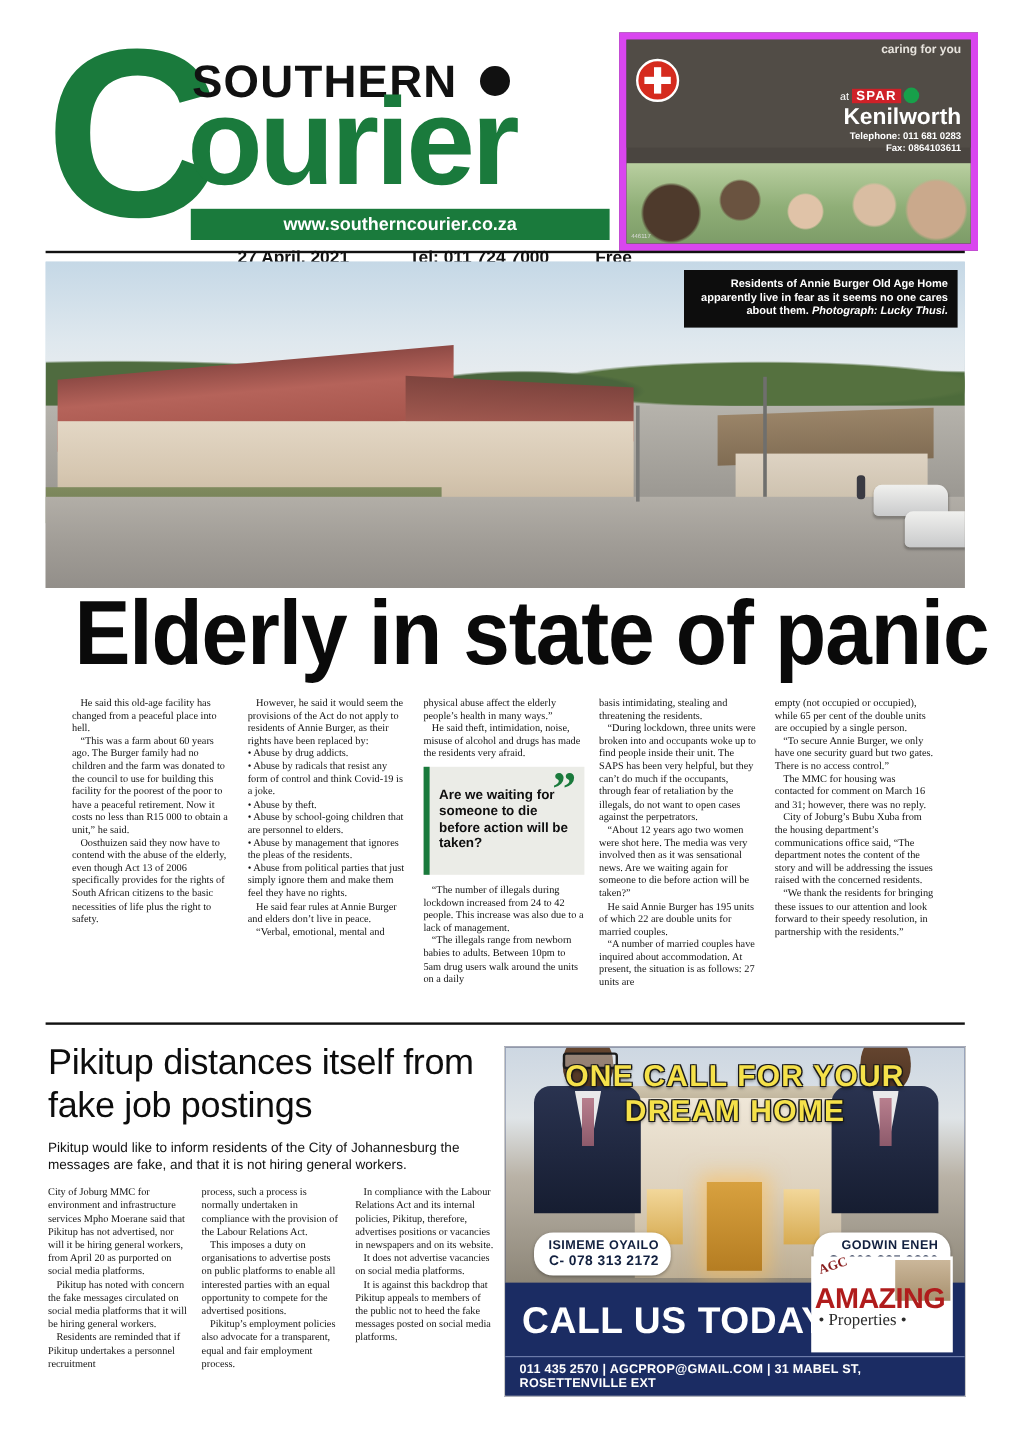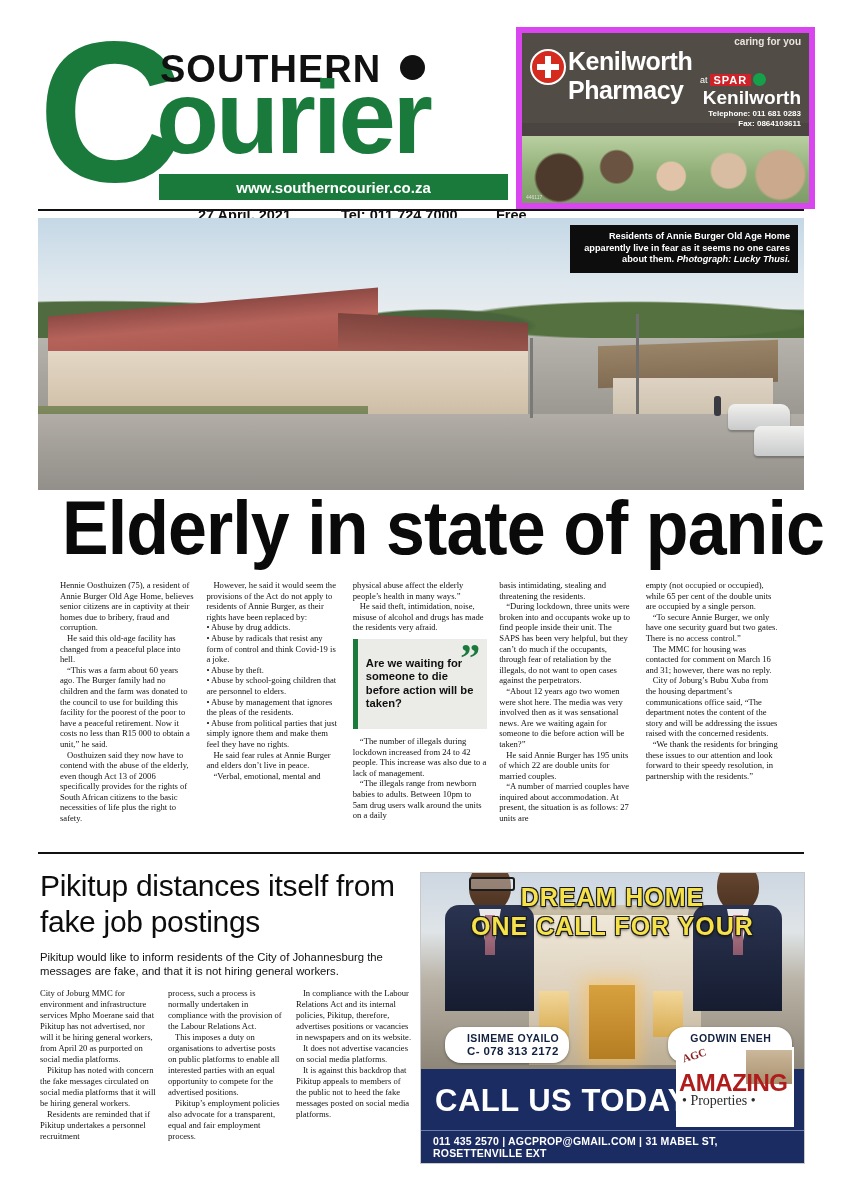--- a/index.html
+++ b/index.html
@@ -461,22 +461,22 @@
   .agent .glasses {
     position:absolute; left: 26px; top: 16px; width: 42px; height: 10px;
     border: 2px solid #1c1c1c; border-radius: 3px;
     background: rgba(255,255,255,.35);
   }
   .name-pill {
     position: absolute;
     bottom: 6px;
     background: #ffffff;
     border-radius: 16px;
-    padding: 5px 10px 6px 22px;
-    text-align: left;
+    padding: 5px 10px 6px 12px;
+    text-align: right;
     font-family: "Liberation Sans", sans-serif;
     font-weight: bold;
     color: #12203f;
     box-shadow: 0 1px 3px rgba(0,0,0,.35);
   }
   .name-pill.left { left: 24px; }
   .name-pill.right { right: 12px; }
   .name-pill .nm { font-size: 10.5px; letter-spacing: .4px; }
   .name-pill .ph { font-size: 11.5px; letter-spacing: .4px; margin-top: 1px; }
   .prop-bottom {
@@ -549,21 +549,20 @@
       <span class="date">27 April, 2021</span>
       <span class="tel">Tel: 011 724 7000</span>
       <span class="free">Free</span>
     </div>
   </div>
 
   <div class="pharm-ad">
     <div class="pharm-top">
       <div class="caring">caring for you</div>
       <div class="cross-logo"></div>
-      <div class="pharm-name">Kenilworth Pharmacy</div>
       <div class="spar-line">
         <span class="spar-at">at</span>
         <span class="spar-box">SPAR</span>
         <span class="spar-tree"></span>
       </div>
       <div class="pharm-suburb">Kenilworth</div>
       <div class="pharm-addr">
         <div>Telephone: 011 681 0283</div>
         <div>Fax: 0864103611</div>
       </div>
@@ -596,21 +595,20 @@
     </div>
   </div>
 
   <div class="headline-wrap">
     <div class="headline">Elderly in state of panic</div>
   </div>
 
   <div class="story">
 
     <div class="col">
-      <p class="noind">Hennie Oosthuizen (75), a resident of Annie Burger Old Age Home, believes senior citizens are in captivity at their homes due to bribery, fraud and corruption.</p>
       <p>He said this old-age facility has changed from a peaceful place into hell.</p>
       <p>“This was a farm about 60 years ago. The Burger family had no children and the farm was donated to the council to use for building this facility for the poorest of the poor to have a peaceful retirement. Now it costs no less than R15 000 to obtain a unit,” he said.</p>
       <p>Oosthuizen said they now have to contend with the abuse of the elderly, even though Act 13 of 2006 specifically provides for the rights of South African citizens to the basic necessities of life plus the right to safety.</p>
     </div>
 
     <div class="col">
       <p>However, he said it would seem the provisions of the Act do not apply to residents of Annie Burger, as their rights have been replaced by:</p>
       <p class="bullet">• Abuse by drug addicts.</p>
       <p class="bullet">• Abuse by radicals that resist any form of control and think Covid-19 is a joke.</p>
       <p class="bullet">• Abuse by theft.</p>
@@ -690,22 +688,22 @@
         <div class="glasses"></div>
       </div>
       <div class="agent right">
         <div class="head"></div>
         <div class="body"></div>
         <div class="shirt"></div>
         <div class="tie"></div>
       </div>
 
       <div class="prop-headline">
+        <div>ONE CALL FOR YOUR</div>
         <div>DREAM HOME</div>
-        <div>ONE CALL FOR YOUR</div>
       </div>
 
       <div class="name-pill left">
         <div class="nm">ISIMEME OYAILO</div>
         <div class="ph">C- 078 313 2172</div>
       </div>
       <div class="name-pill right">
         <div class="nm">GODWIN ENEH</div>
         <div class="ph">C- 062 325 3296</div>
       </div>

